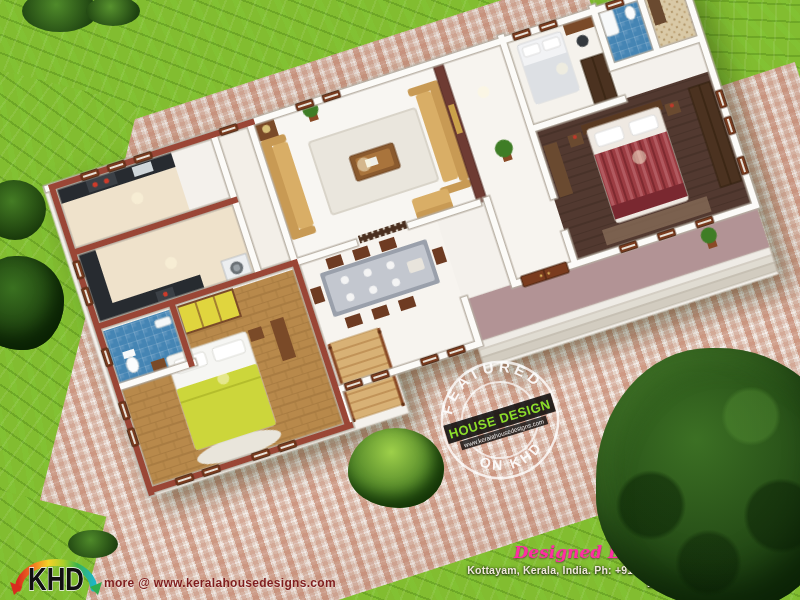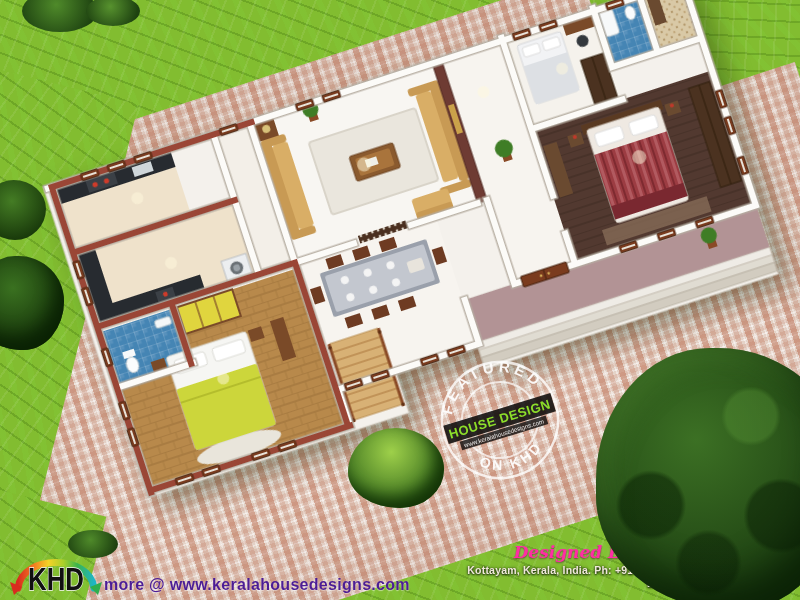--- a/index.html
+++ b/index.html
@@ -69,21 +69,21 @@
   #house{
     position:absolute;left:58px;top:63px;width:700px;height:370px;
     transform:rotate(-18deg);
     filter:drop-shadow(10px 14px 14px rgba(25,40,8,.4));
   }
   
   #badge{position:absolute;left:430px;top:350px;width:140px;height:140px;transform:rotate(-17deg);opacity:.92;}
   
   #logo{position:absolute;left:6px;top:542px;width:100px;height:56px;}
   #footer-note{
-    position:absolute;left:104px;top:576px;font-size:16px;font-weight:bold;color:#4c1d95;
+    position:absolute;left:104px;top:576px;font-size:12px;font-weight:bold;color:#7f1d1d;
     letter-spacing:.3px;text-shadow:0 1px 1px rgba(255,255,255,.45), 0 0 2px rgba(255,255,255,.3);
   }
   
   #credits{position:absolute;right:6px;top:541px;text-align:right;line-height:1.3;}
   #credit-line1{color:#ff2da4;text-shadow:0 1px 2px rgba(70,0,45,.65), 0 0 4px rgba(255,255,255,.25);}
   #credit-line1 .script{font-family:"DejaVu Serif",serif;font-style:italic;font-weight:bold;font-size:17px;}
   #credit-line1 .name{font-family:"Liberation Sans",sans-serif;font-weight:bold;font-size:15.5px;}
   .credit-small{
     font-size:10.5px;font-weight:bold;color:#f1e9db;letter-spacing:.2px;
     text-shadow:0 1px 2px rgba(15,30,8,.95), 0 0 3px rgba(0,0,0,.7);

